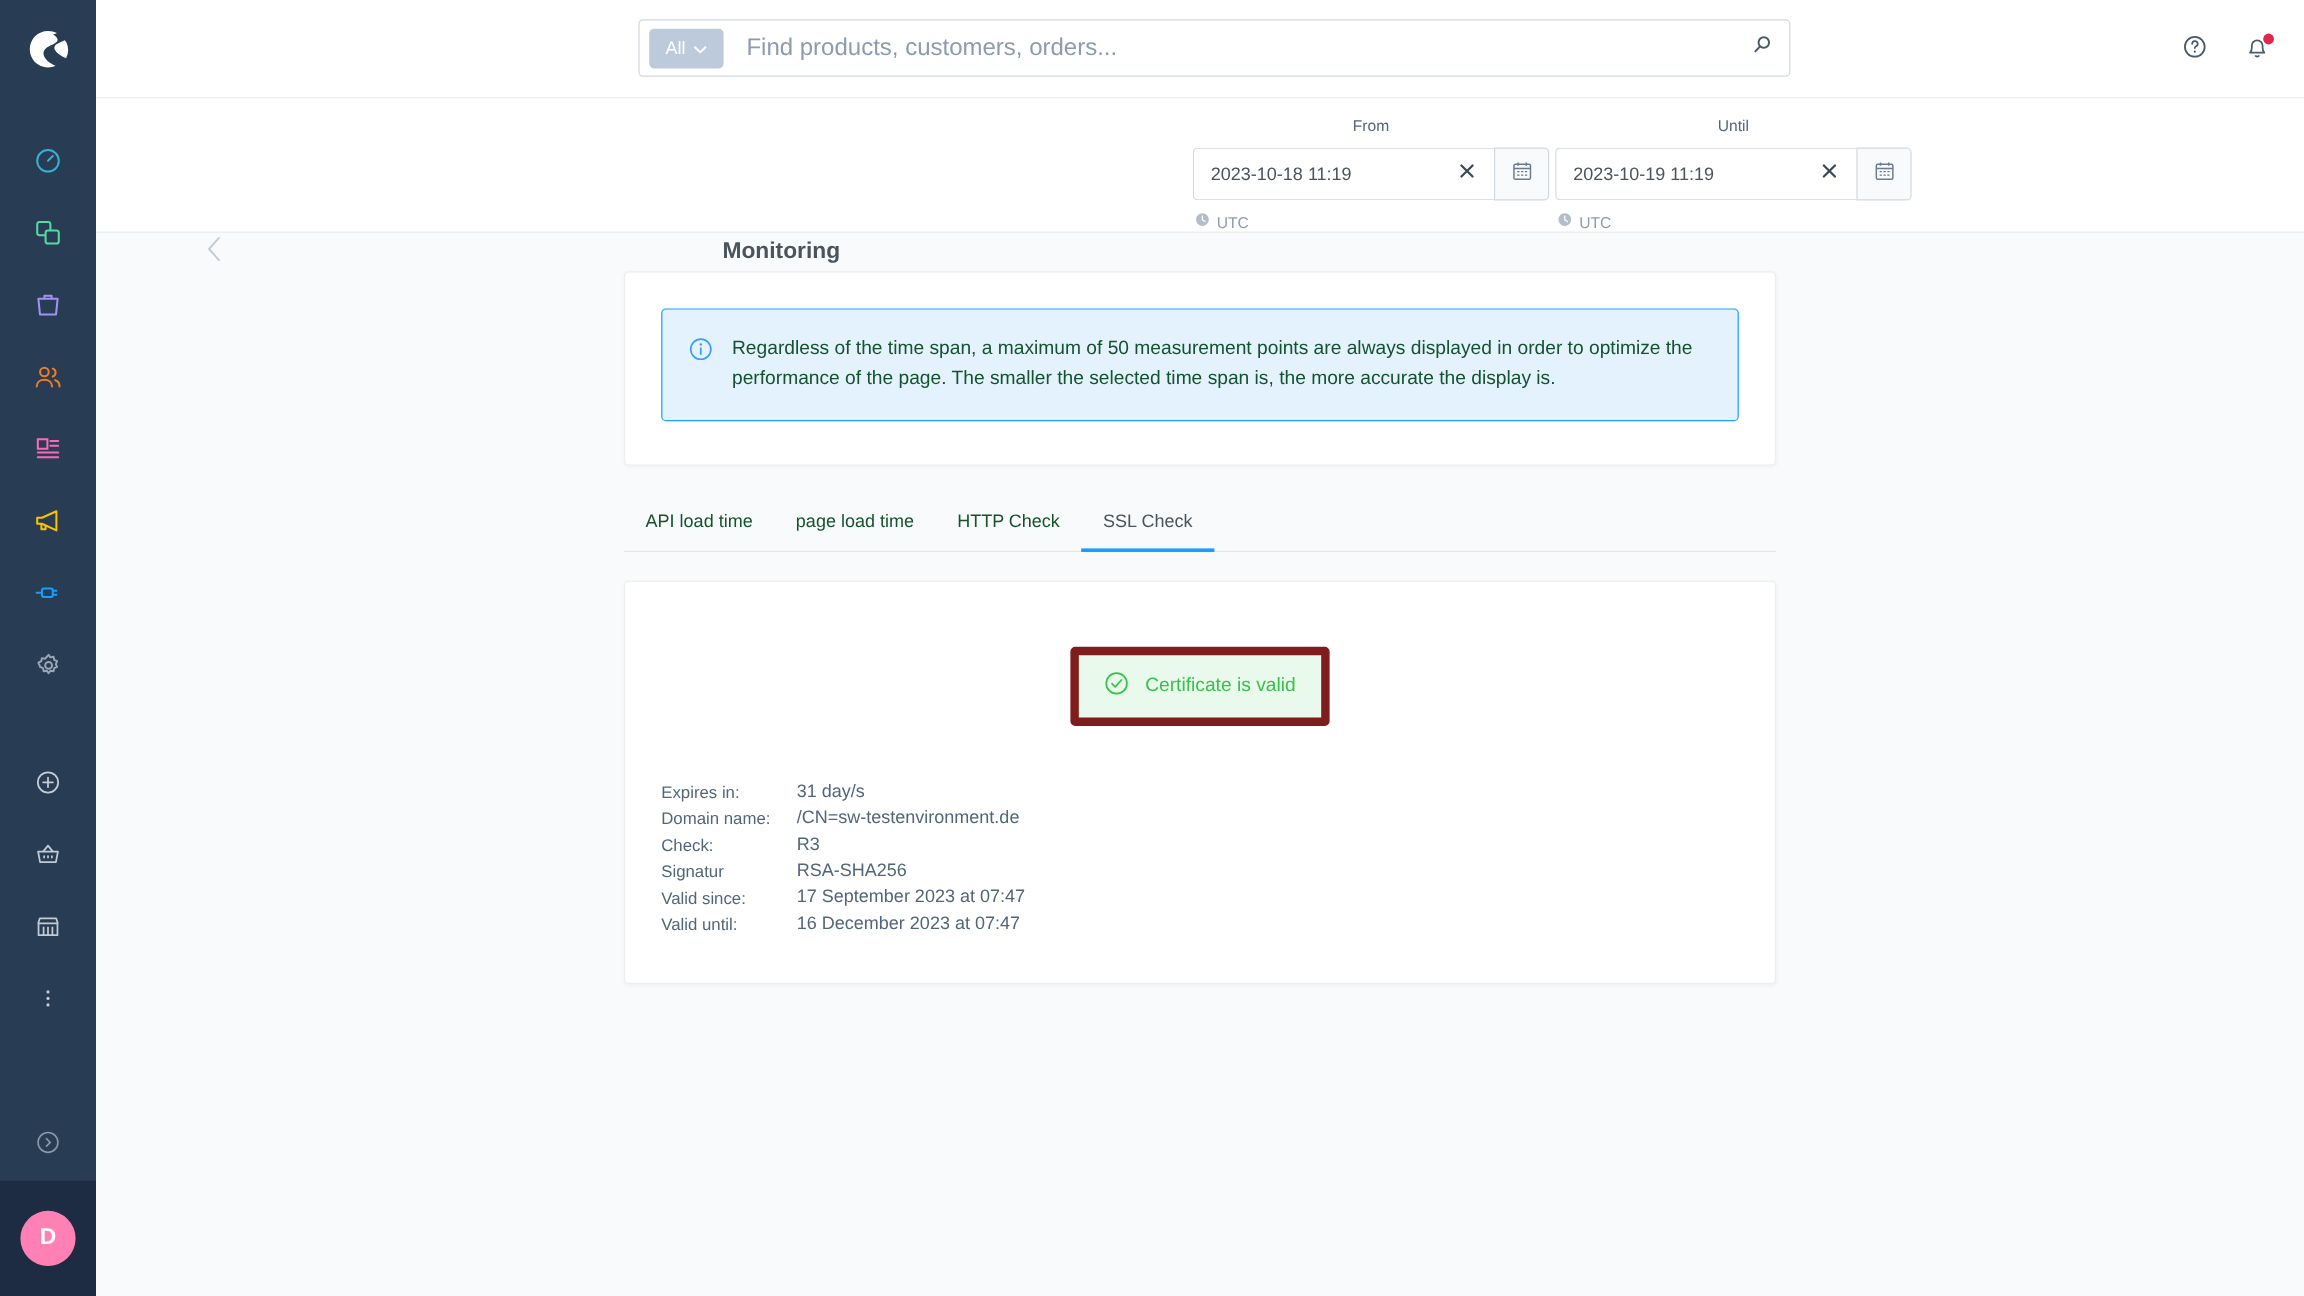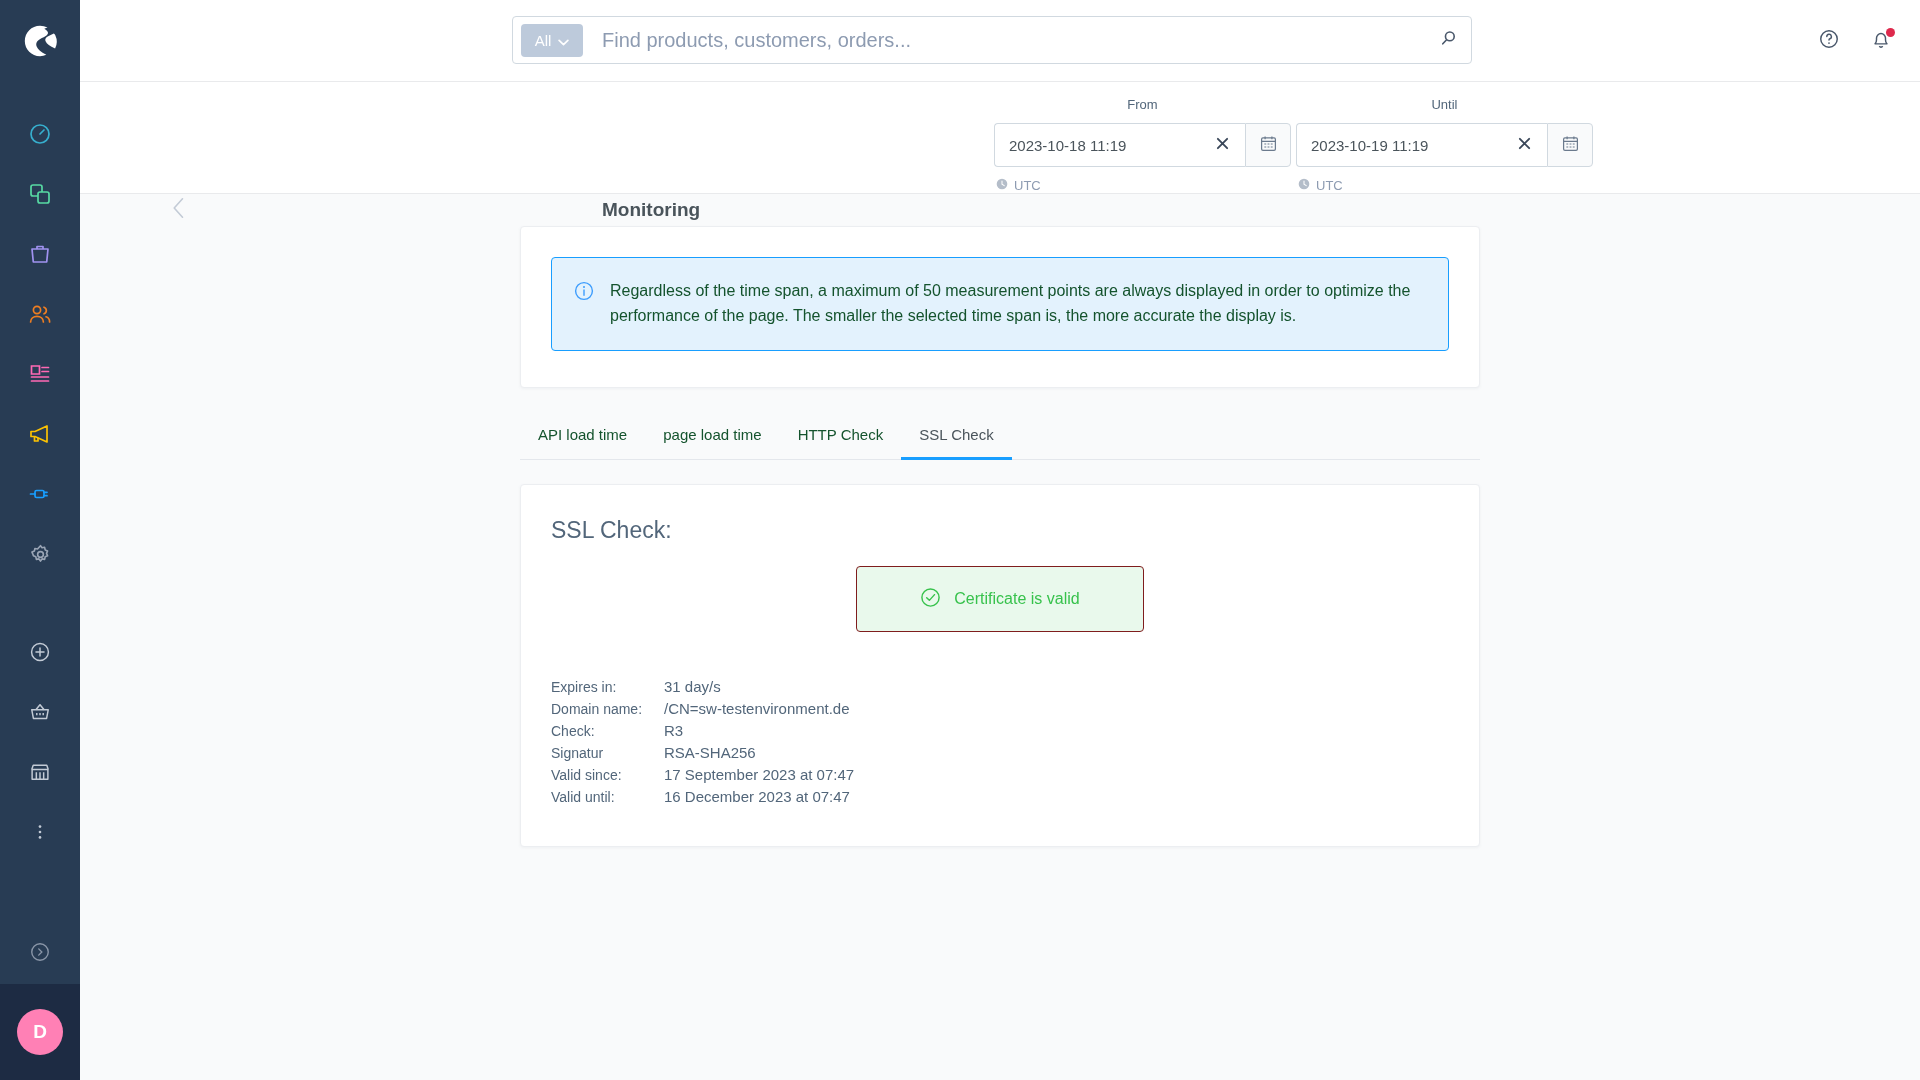--- a/index.html
+++ b/index.html
@@ -58,21 +58,21 @@
 
   
   .topbar {
     height: 82px; background: #ffffff;
     border-bottom: 1px solid #e9eaec;
     display: flex; align-items: center;
     position: relative;
     flex: 0 0 82px;
   }
   .search-shell {
-    position: absolute; left: 432px; top: 16px;
+    position: absolute; left: 452px; top: 16px;
     width: 960px; height: 48px;
     border: 1px solid #d1d9e0; border-radius: 4px;
     background: #ffffff;
     display: flex; align-items: center; padding: 0 6px 0 8px;
   }
   .search-scope {
     background: #bdcadb; color: #ffffff;
     border-radius: 4px;
     height: 33px; min-width: 62px;
     display: flex; align-items: center; justify-content: center; gap: 7px;
@@ -182,22 +182,22 @@
   .card-ssl {
     width: 960px; margin: 24px auto 0 auto;
     background: #ffffff; border: 1px solid #eceef1; border-radius: 4px;
     box-shadow: 0 1px 3px rgba(120,130,140,.08);
     padding: 32px 30px 38px 30px;
     min-height: 330px;
   }
   .ssl-title { font-size: 23px; color: #52667a; font-weight: normal; }
   .ssl-status-row { display: flex; justify-content: center; margin-top: 22px; }
   .status-box {
-    width: 288px; height: 66px;
-    border: 1px solid #7f1d1d; border-radius: 4px;
+    width: 216px; height: 66px;
+    border: 7px solid #7f1d1d; border-radius: 4px;
     background: #e9f9ec;
     display: flex; align-items: center; justify-content: center; gap: 13px;
   }
   .status-text { color: #37c24c; font-size: 16px; }
   .ssl-details { margin-top: 44px; }
   .detail-row { display: flex; line-height: 22px; }
   .detail-key {
     width: 113px; flex: 0 0 113px;
     font-size: 14px; color: #52667a;
   }
@@ -503,21 +503,20 @@
       </section>
 
       <nav class="tabs">
         <div class="tab">API load time</div>
         <div class="tab">page load time</div>
         <div class="tab">HTTP Check</div>
         <div class="tab active">SSL Check</div>
       </nav>
 
       <section class="card-ssl">
-        <h2 class="ssl-title">SSL Check:</h2>
 
         <div class="ssl-status-row">
           <div class="status-box">
             <span>
               <svg width="21" height="21" viewBox="0 0 22 22" fill="none" stroke="#37c24c" stroke-width="1.5" stroke-linecap="round" stroke-linejoin="round">
                 <circle cx="11" cy="11" r="9"></circle>
                   <path d="M7 11.2l2.8 2.8L15.2 8"></path>
               </svg>
             </span>
             <span class="status-text">Certificate is valid</span>

